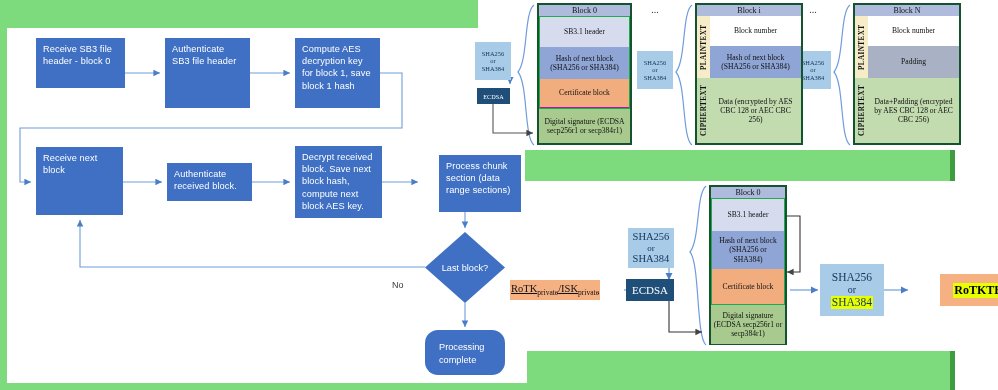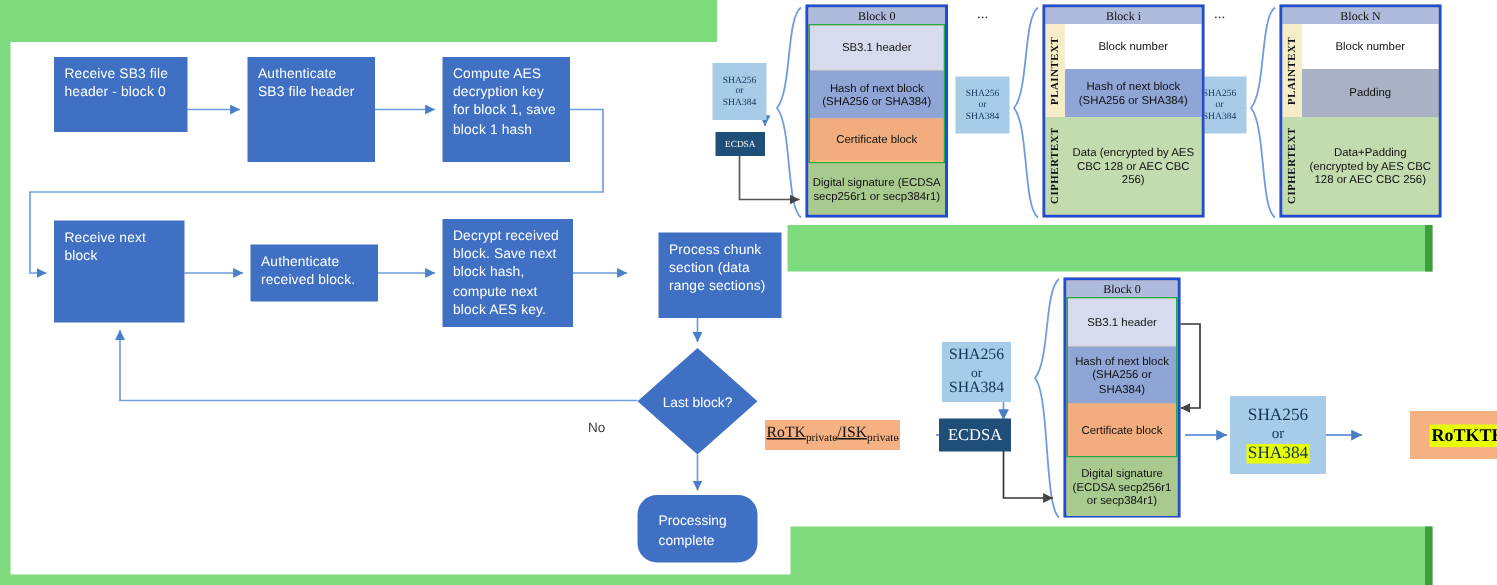--- a/index.html
+++ b/index.html
@@ -17,24 +17,24 @@
         padding:5px 6px 0 7px;letter-spacing:.1px;}
   .diamond{background:#3f70c4;color:#fff;font-size:9.2px;line-height:12px;
            text-align:center;display:flex;align-items:center;justify-content:center;}
   .diamond svg{position:absolute;left:0;top:0;}
   .diamond span{position:relative;z-index:2;}
   .term{background:#3f70c4;color:#fff;font-size:9.2px;line-height:12.5px;
         border-radius:13px;padding:11px 0 0 14px;}
   .edgelabel{font-size:9px;color:#3b3b3b;font-family:"Liberation Sans",sans-serif;margin-top:24px;}
 
   
-  .blockpanel{border:2px solid #1d4ed8;background:#fdba74;}
+  .blockpanel{border:2px solid #14532d;background:#a21caf;}
   .bp-title{background:#aebbdd;color:#111;font-size:8px;text-align:center;
             line-height:11px;height:11px;font-family:"Liberation Serif",serif;}
-  .cell{font-family:Liberation Sans, sans-serif;font-size:7.6px;color:#111;
+  .cell{font-family:Liberation Serif, serif;font-size:7.6px;color:#111;
         text-align:center;display:flex;align-items:center;justify-content:center;
         line-height:9.3px;}
   .c-header{background:#d6dcee;}
   .c-hash{background:#8fa5d6;}
   .c-cert{background:#f2ad7f;}
   .c-sig{background:#a9ca8f;}
   .c-num{background:#ffffff;}
   .c-pad{background:#a8b2c4;}
   .c-data{background:#c2dbaf;}
   .greenbox{border:1.5px solid #1faa4b;box-sizing:border-box;}

